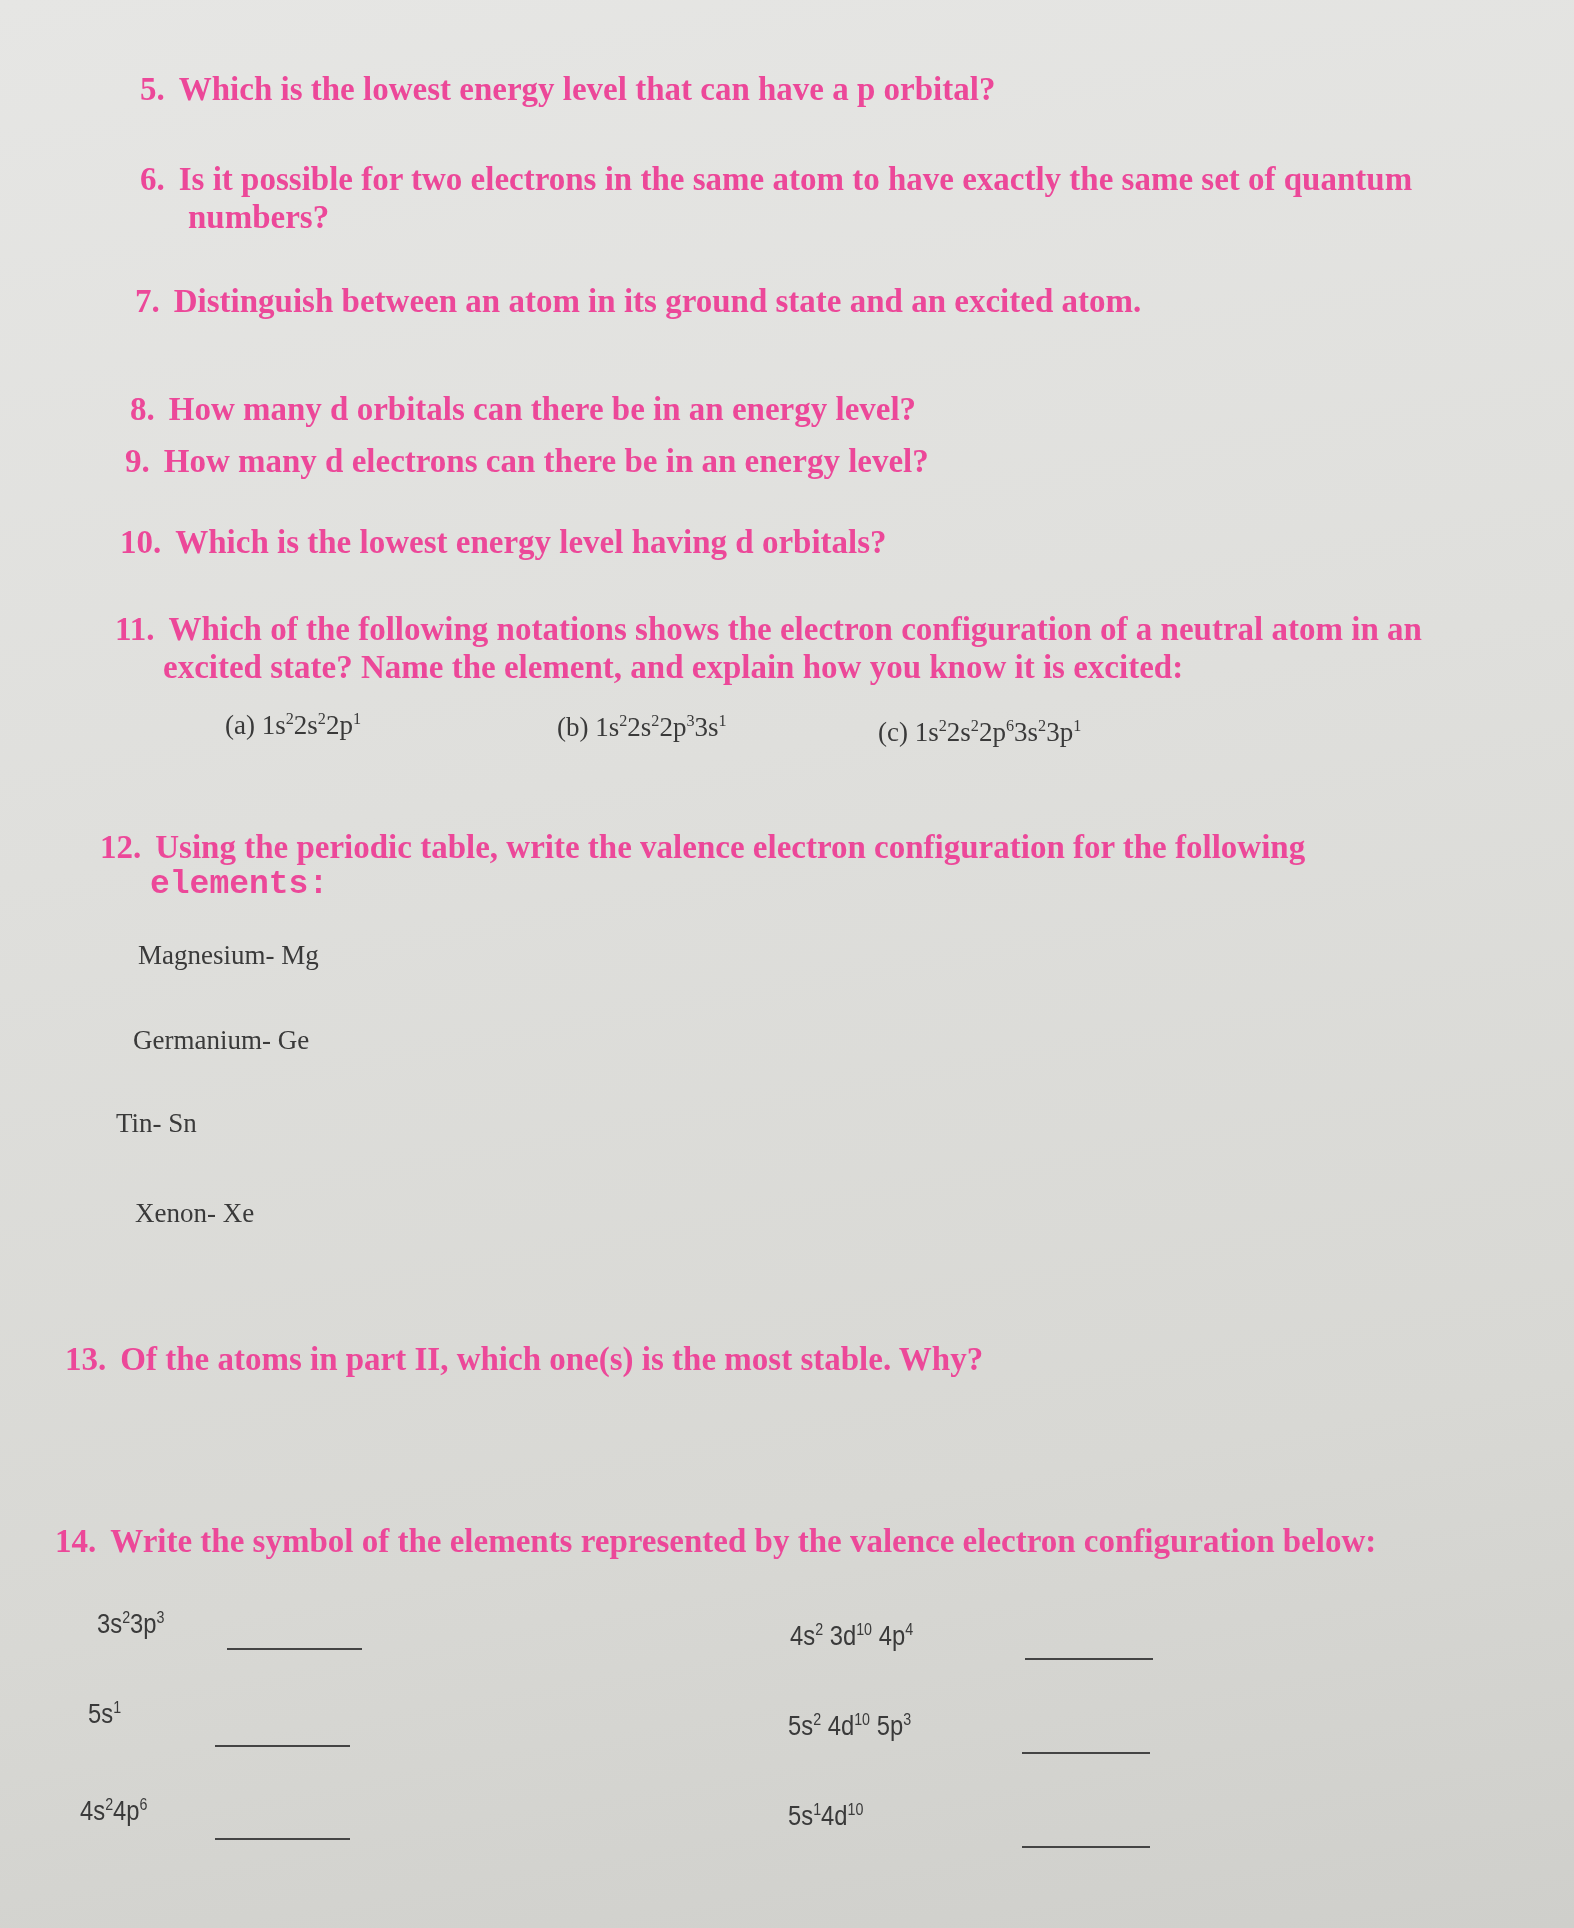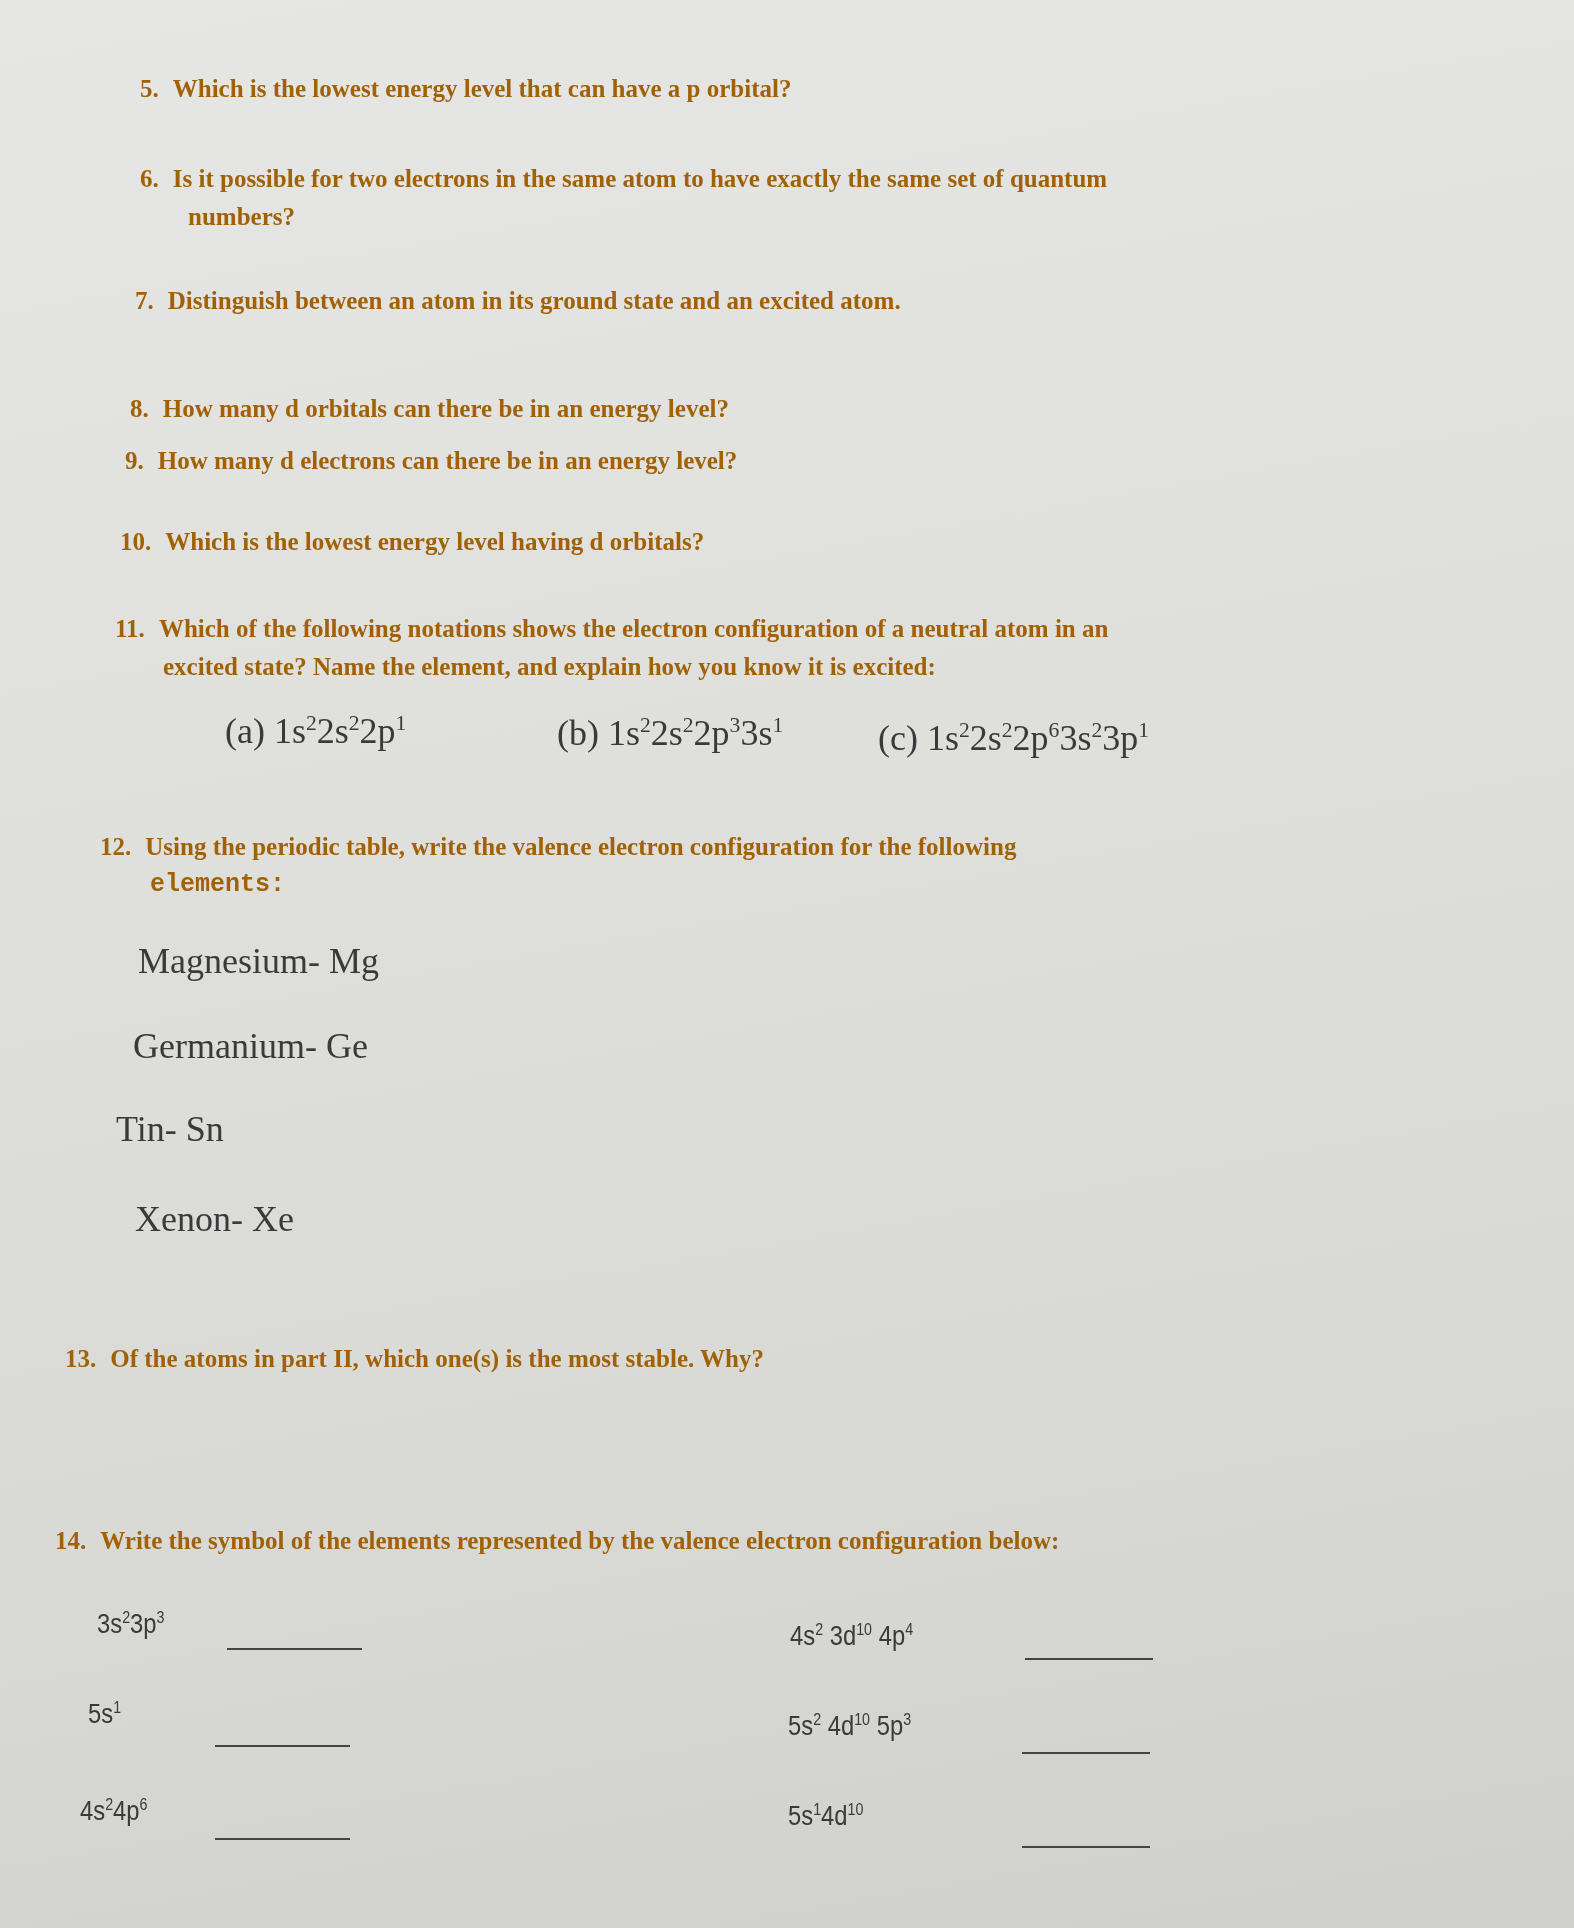--- a/index.html
+++ b/index.html
@@ -5,29 +5,29 @@
   html, body { margin: 0; padding: 0; }
   body {
     width: 1574px; height: 1928px; overflow: hidden;
     background: linear-gradient(170deg, #e6e6e4 0%, #dfdfdc 40%, #d8d8d4 75%, #cfcfcb 100%);
     font-family: "Liberation Serif", "DejaVu Serif", serif;
     color: #2f2f2f;
     position: relative;
   }
   .q {
     position: absolute;
-    font-size: 25px;
+    font-size: 33px;
     line-height: 38px;
-    color: #a16207;
+    color: #ec4899;
   }
   .num { font-weight: bold; margin-right: 14px; }
   .text { font-weight: bold; }
   .cont { display: block; }
   .opts, .elem, .cfg {
-    position: absolute; font-size: 36px; color: #3a3a3a;
+    position: absolute; font-size: 27px; color: #3a3a3a;
   }
   sup { font-size: 60%; vertical-align: super; line-height: 0; }
   .blank {
     position: absolute; height: 2px; background: #444;
   }
   .cfg { font-family: "Liberation Sans Narrow", "Liberation Sans", sans-serif; font-size: 28px; transform: scaleX(0.85); transform-origin: left; }
 </style>
 </head>
 <body>
 

